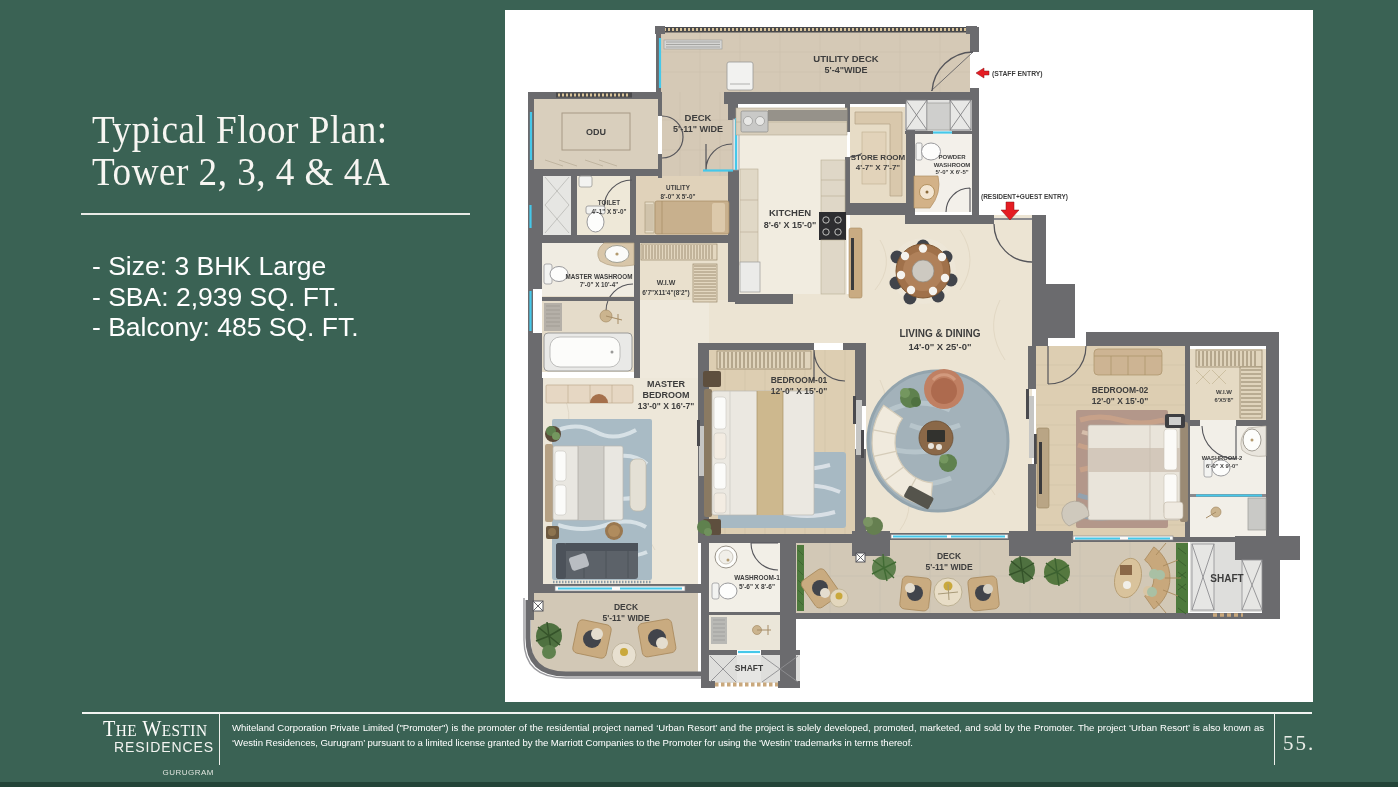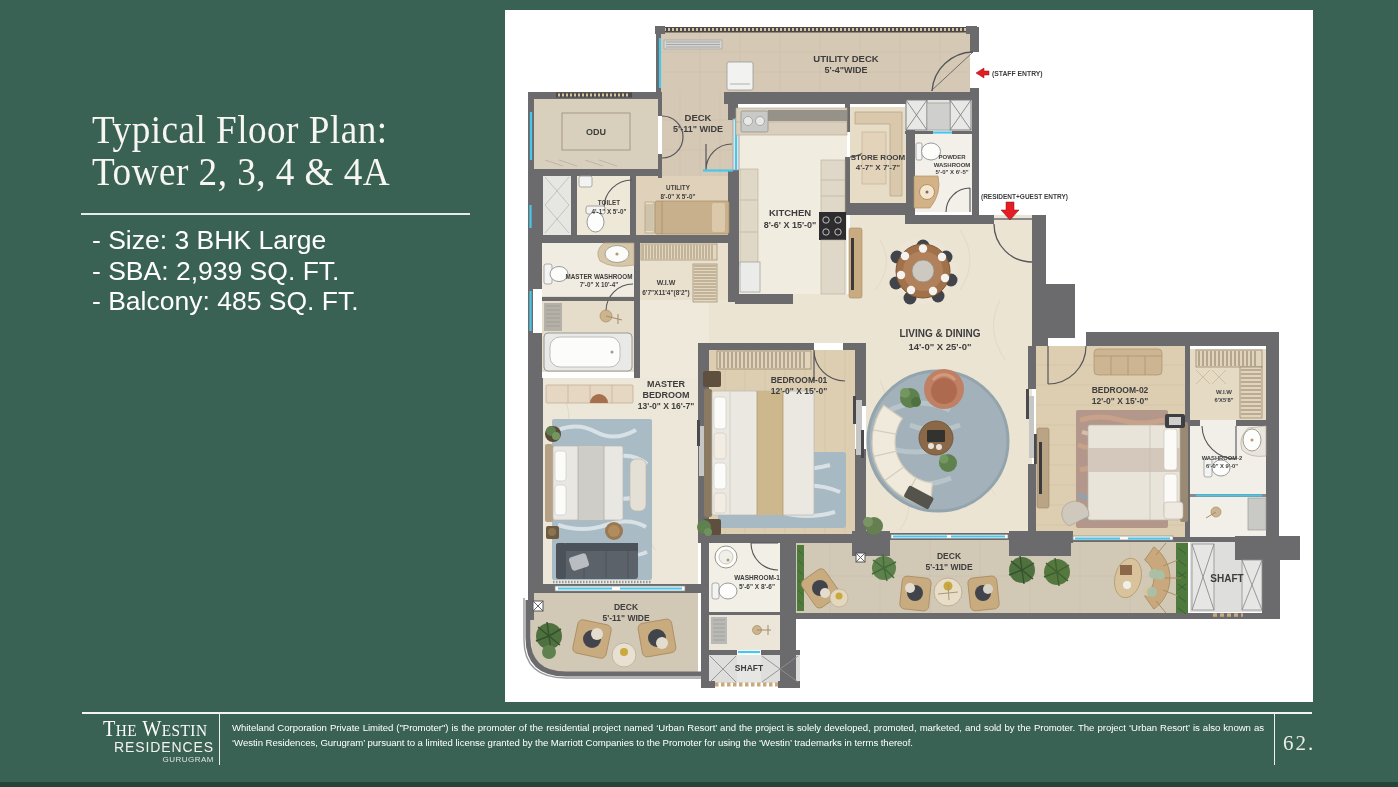--- a/index.html
+++ b/index.html
@@ -1,24 +1,24 @@
 <!DOCTYPE html>
 <html><head>
 <meta charset="utf-8">
 <style>
 html,body{margin:0;padding:0}
 body{width:1398px;height:787px;position:relative;background:#3a6254;font-family:"Liberation Sans",sans-serif;overflow:hidden}
 .title{position:absolute;left:92px;top:109px;font-family:"Liberation Serif",serif;font-size:40px;line-height:42px;color:#f7f6f2;letter-spacing:0.5px;transform:scaleX(0.93);transform-origin:left top}
 .hr{position:absolute;left:81px;top:213px;width:389px;height:1.5px;background:#e8eae6}
-.specs{position:absolute;left:92px;top:225px;font-size:26.5px;line-height:30.5px;color:#ffffff}
+.specs{position:absolute;left:92px;top:251px;font-size:26.5px;line-height:30.5px;color:#ffffff}
 .footline{position:absolute;left:82px;top:712px;width:1230px;height:1.6px;background:#f2f4f1}
 .logo{position:absolute;left:82px;top:716px;width:132px;text-align:right;color:#fff}
 .logo .l1{font-family:"Liberation Serif",serif;font-size:22.5px;letter-spacing:0.5px;color:#fdfdfb;transform:scaleX(0.9);transform-origin:center top}
 .logo .l2{font-size:14px;letter-spacing:0.9px;margin-top:-3px;color:#f2f3f0}
-.logo .l3{font-size:8px;letter-spacing:0.5px;margin-top:0;color:#dfe4de}
+.logo .l3{font-size:8px;letter-spacing:0.5px;margin-top:13px;color:#dfe4de}
 .vline1{position:absolute;left:219px;top:712px;width:1.4px;height:53px;background:#eef0ec}
 .disclaimer{position:absolute;left:232px;top:721px;width:1032px;font-size:9.6px;line-height:14.6px;font-weight:normal;color:#ffffff;text-align:justify;letter-spacing:-0.05px}
 .vline2{position:absolute;left:1274px;top:713px;width:1.4px;height:52px;background:#eef0ec}
 .pageno{position:absolute;left:1283px;top:731px;font-family:"Liberation Serif",serif;font-size:21px;letter-spacing:2px;color:#e9ede8}
 .botstrip{position:absolute;left:0;top:782px;width:1398px;height:5px;background:#234438}
 text{font-family:"Liberation Sans",sans-serif;fill:#3d3d3d;font-weight:bold}
 </style>
 </head>
 <body>
 
@@ -700,15 +700,15 @@
     <div class="l2">RESIDENCES</div>
     <div class="l3">GURUGRAM</div>
   </div>
 
 <div class="vline1"></div>
 
 <div class="disclaimer">Whiteland Corporation Private Limited ("Promoter") is the promoter of the residential project named ‘Urban Resort’ and the project is solely developed, promoted, marketed, and sold by the Promoter. The project ‘Urban Resort’ is also known as ‘Westin Residences, Gurugram’ pursuant to a limited license granted by the Marriott Companies to the Promoter for using the ‘Westin’ trademarks in terms thereof.</div>
 
 <div class="vline2"></div>
 
-<div class="pageno">62.</div>
+<div class="pageno">55.</div>
 
 <div class="botstrip"></div>
 
 </body></html>

